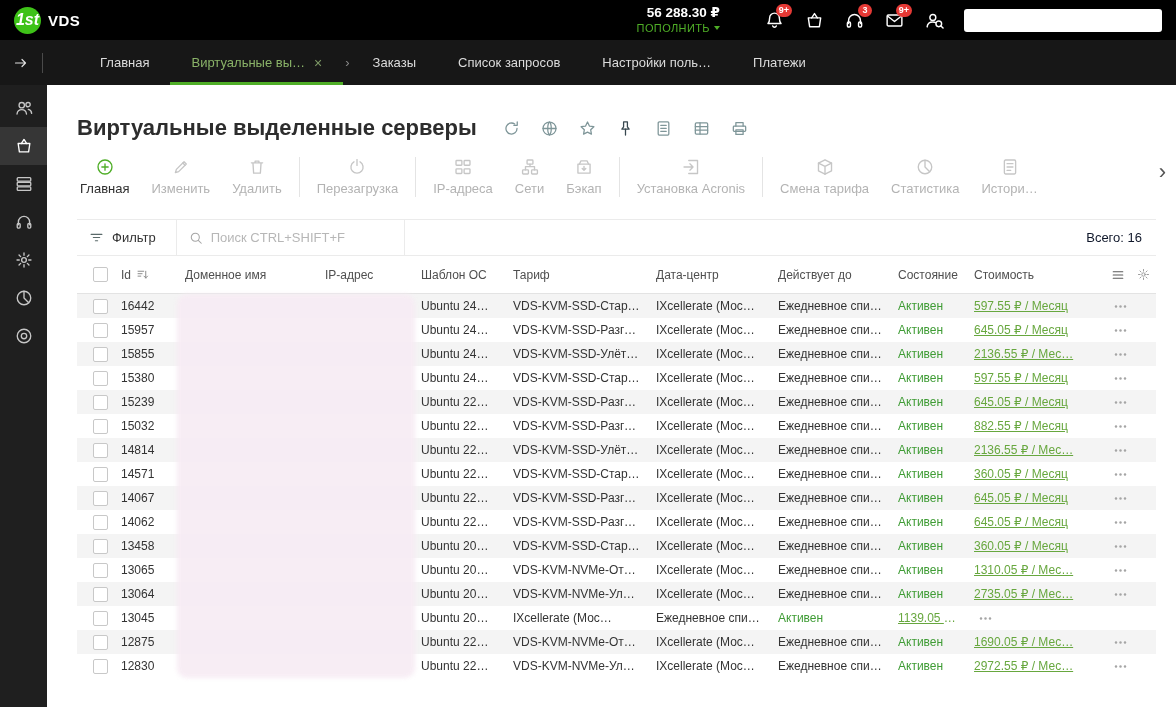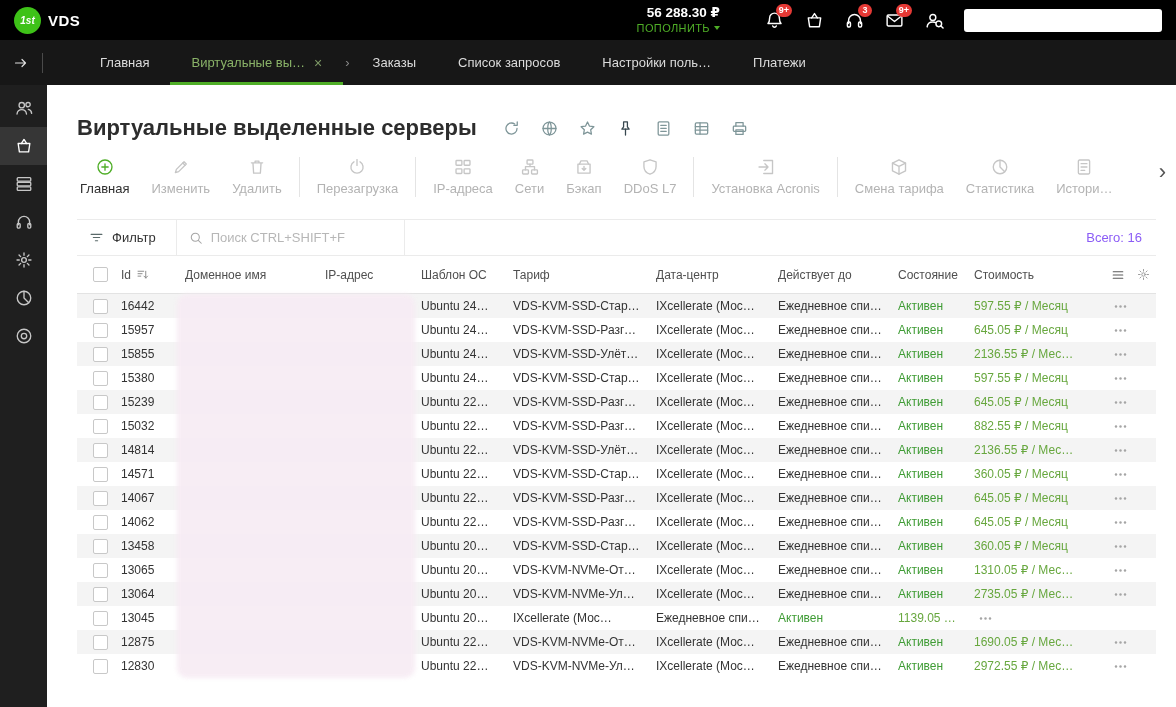--- a/index.html
+++ b/index.html
@@ -10,21 +10,21 @@
     --badge-red:#e53935;
     --cols:36px 64px 140px 96px 92px 143px 122px 120px 76px 135px 1fr;
   }
   *{margin:0;padding:0;box-sizing:border-box;font-family:"Liberation Sans","DejaVu Sans",sans-serif;}
   body{background:#555;}
   .app{position:relative;width:1176px;height:707px;background:#fff;overflow:hidden;}
 
   
   .topbar{height:40px;background:#000;display:flex;align-items:center;color:#fff;}
   .logo{display:flex;align-items:center;gap:7px;padding-left:14px;cursor:pointer;}
-  .logo-circle{width:27px;height:27px;border-radius:50%;background:var(--logo-green);display:flex;align-items:center;justify-content:center;font-size:10px;font-style:italic;font-weight:bold;color:#fff;}
+  .logo-circle{width:27px;height:27px;border-radius:50%;background:var(--logo-green);display:flex;align-items:center;justify-content:center;font-size:16px;font-style:italic;font-weight:bold;color:#fff;}
   .logo-text{font-size:15px;font-weight:800;letter-spacing:.5px;}
   .topbar-right{margin-left:auto;display:flex;align-items:center;}
   .balance-block{text-align:right;margin-right:34px;line-height:1.25;}
   .balance{font-size:13.5px;font-weight:bold;color:#fff;}
   .topup{font-size:11px;color:var(--accent);letter-spacing:.4px;cursor:pointer;display:flex;align-items:center;justify-content:flex-end;gap:4px;}
   .caret-down{width:0;height:0;border-left:3.5px solid transparent;border-right:3.5px solid transparent;border-top:4px solid var(--accent);display:inline-block;}
   .top-ic{position:relative;width:40px;display:flex;justify-content:center;cursor:pointer;color:#fff;}
   .top-ic .ic{width:19px;height:19px;}
   .badge{position:absolute;top:-7px;right:2px;background:var(--badge-red);color:#fff;font-size:9px;line-height:13px;min-width:14px;height:13px;border-radius:7px;text-align:center;padding:0 3px;font-weight:bold;}
   .top-search{width:198px;height:23px;border:none;border-radius:3px;background:#fff;margin:0 14px 0 10px;padding:0 8px;font-size:12px;color:#333;}
@@ -70,39 +70,39 @@
 
   
   .panel{margin:14px 20px 8px 30px;}
   .filter-row{height:37px;border-top:1px solid #ebebeb;border-bottom:1px solid #ebebeb;display:flex;align-items:center;}
   .filter-btn{display:flex;align-items:center;gap:8px;padding:0 20px 0 12px;height:100%;border-right:1px solid #ebebeb;cursor:pointer;font-size:13px;color:#333;}
   .filter-btn .ic{width:15px;height:15px;color:#5a6a6a;}
   .filter-search{flex:0 0 228px;display:flex;align-items:center;gap:8px;padding:0 12px;height:100%;border-right:1px solid #ebebeb;}
   .filter-search .ic{width:14px;height:14px;color:#a5a5a5;}
   .filter-search input{border:none;outline:none;flex:1;font-size:13px;color:#404040;min-width:0;}
   .filter-search input::placeholder{color:#b7b7b7;}
-  .filter-total{margin-left:auto;font-size:13px;color:#8b5cf6;padding-right:14px;}
+  .filter-total{margin-left:auto;font-size:13px;color:#0f172a;padding-right:14px;}
 
   .thead{display:grid;grid-template-columns:var(--cols);align-items:center;height:38px;border-bottom:1px solid #e3e3e3;font-size:12px;color:#4f4f4f;}
   .th{padding:0 8px;white-space:nowrap;overflow:hidden;text-overflow:ellipsis;}
   .th.flex{display:flex;align-items:center;gap:5px;overflow:visible;}
   .th .ic{width:13px;height:13px;color:#8a8a8a;}
   .cell-cb{padding-left:16px;display:flex;align-items:center;}
   .cb{width:15px;height:15px;border:1px solid #c8c8c8;border-radius:2px;background:#fff;cursor:pointer;flex:0 0 auto;}
   .cell-tools{display:flex;align-items:center;justify-content:flex-end;gap:12px;padding-right:6px;}
   .cell-tools .ic{cursor:pointer;}
   .cell-tools .ic.menu{width:14px;height:14px;color:#5a5a5a;}
   .cell-tools .ic.colgear{width:13px;height:13px;color:#9a9a9a;}
 
   .tbody{position:relative;}
   .trow{display:grid;grid-template-columns:var(--cols);align-items:center;height:24px;font-size:12px;color:#333;}
   .trow:nth-child(odd){background:#f4f4f4;}
   .td{padding:0 8px;white-space:nowrap;overflow:hidden;text-overflow:ellipsis;line-height:24px;}
   .td.status{color:var(--status-green);}
-  .td.price{color:var(--price-green);}
+  .td.price{color:var(--price-green);text-decoration:underline;}
   .cell-menu{padding-left:12px;display:flex;align-items:center;color:#a5a5a5;cursor:pointer;}
   .cell-menu .ic{width:15px;height:15px;}
   .redact{position:absolute;left:100px;top:0;bottom:0;width:238px;background:#f7ecf4;opacity:.93;filter:blur(2px);border-radius:10px;pointer-events:none;}
 
   .ic{display:inline-flex;}
   .ic svg{width:100%;height:100%;display:block;}
 </style>
 </head>
 <body>
 
@@ -398,28 +398,20 @@
           <button class="tbtn disabled">
             <span class="ic">
               <svg viewBox="0 0 16 16" fill="none" stroke="currentColor" stroke-width="1.2" stroke-linecap="round" stroke-linejoin="round" xmlns="http://www.w3.org/2000/svg">
                 <path d="M2.6 5.4h10.8v8H2.6z"></path>
                 <path d="M4 5.4l1.2-2.8h5.6L12 5.4"></path>
                 <path d="M8 7.4v3.4M6.4 9.4L8 11l1.6-1.6"></path>
               </svg>
             </span>
             <span class="tlabel">Бэкап</span>
           </button>
-          <button class="tbtn disabled">
-            <span class="ic">
-              <svg viewBox="0 0 16 16" fill="none" stroke="currentColor" stroke-width="1.2" stroke-linecap="round" stroke-linejoin="round" xmlns="http://www.w3.org/2000/svg">
-                <path d="M8 1.6l5.4 1.9v4.1c0 3.3-2.3 5.8-5.4 6.8-3.1-1-5.4-3.5-5.4-6.8V3.5z"></path>
-              </svg>
-            </span>
-            <span class="tlabel">DDoS L7</span>
-          </button>
           <div class="tsep"></div>
           <button class="tbtn disabled">
             <span class="ic">
               <svg viewBox="0 0 16 16" fill="none" stroke="currentColor" stroke-width="1.2" stroke-linecap="round" stroke-linejoin="round" xmlns="http://www.w3.org/2000/svg">
                 <path d="M6 2.2h7.8v11.6H6"></path>
                 <path d="M1.8 8h8M7 5.2L9.8 8 7 10.8"></path>
               </svg>
             </span>
             <span class="tlabel">Установка Acronis</span>
           </button>

